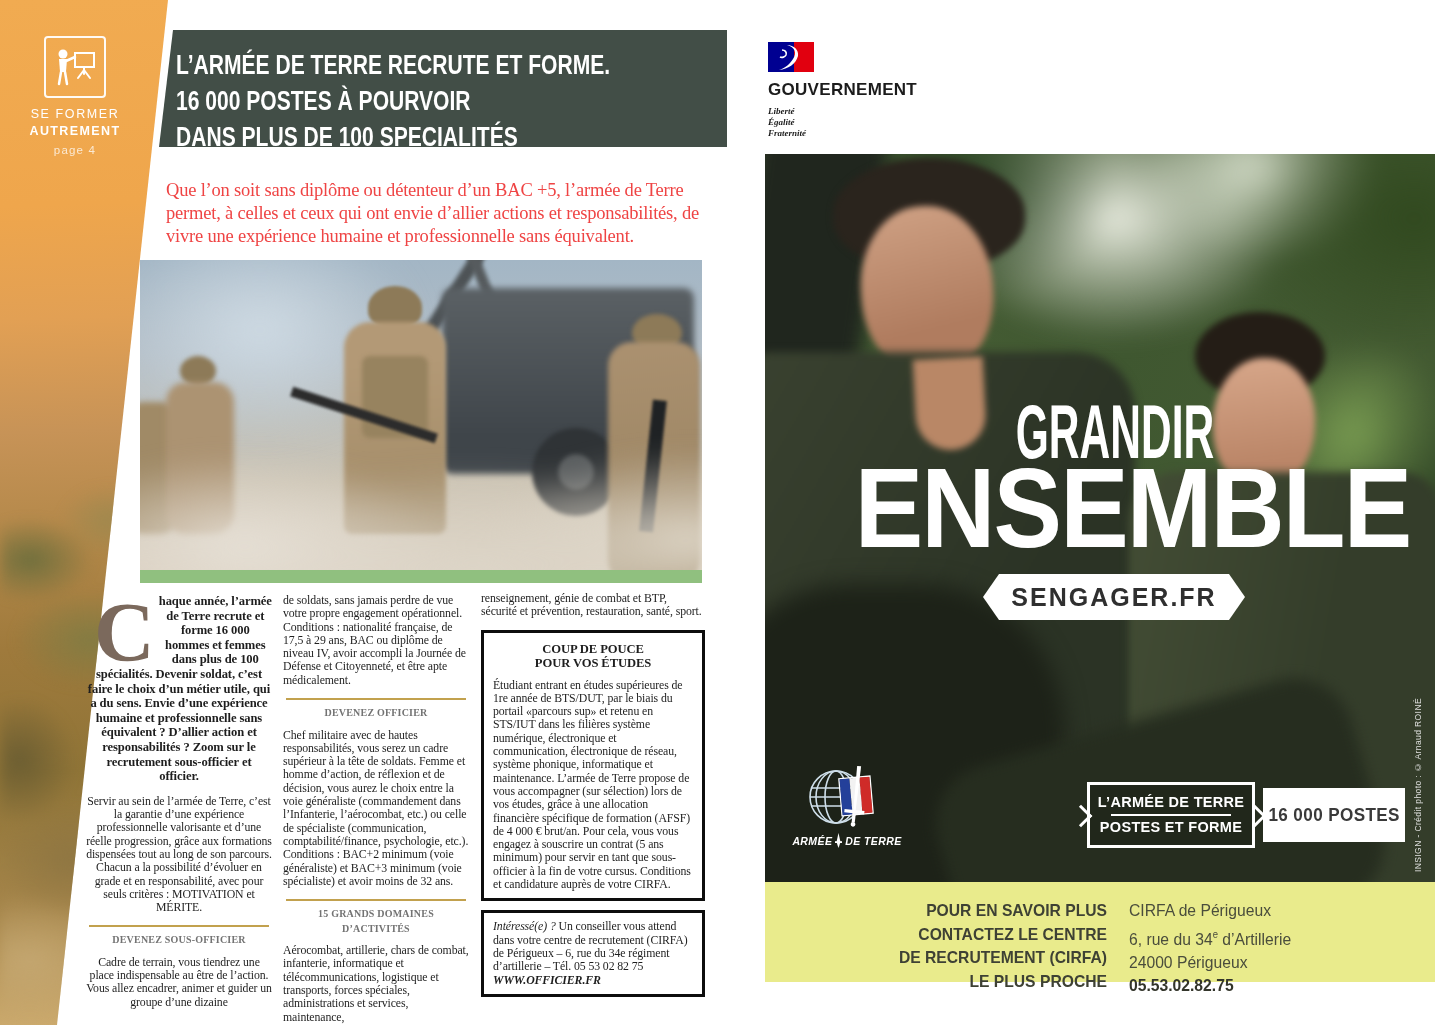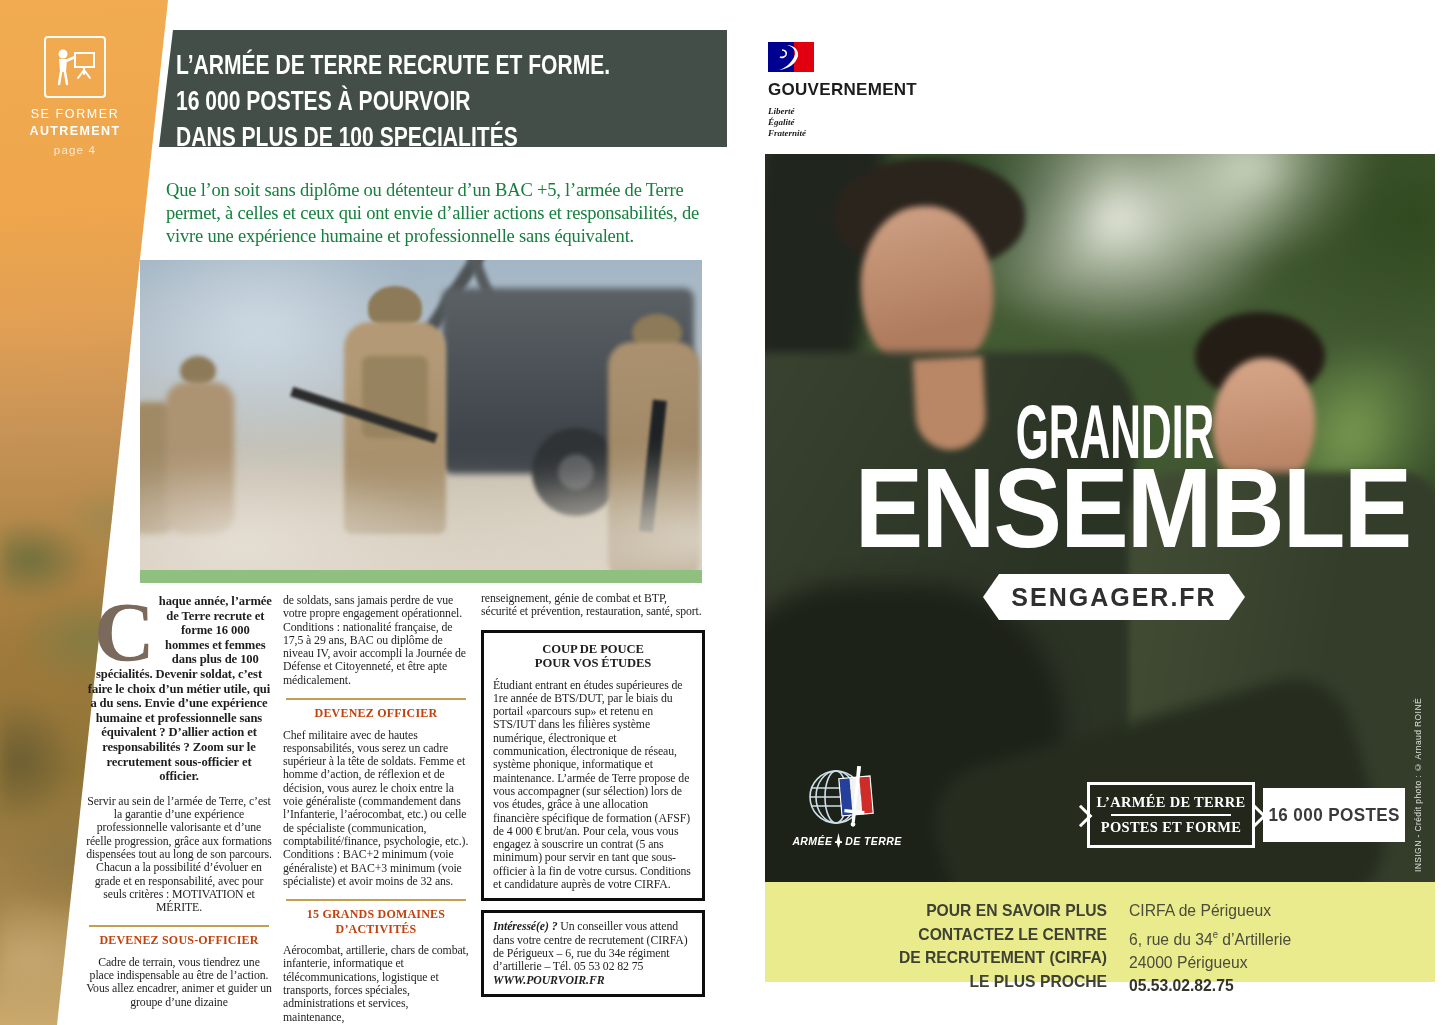--- a/index.html
+++ b/index.html
@@ -27,21 +27,21 @@
   .tab-l2{font-size:12.5px;letter-spacing:1.4px;font-weight:700;margin-top:3px;}
   .tab-page{font-size:11.5px;letter-spacing:1.2px;margin-top:6px;color:rgba(255,255,255,.75);}
 
   .headline-block{position:absolute;left:146px;top:30px;width:581px;height:117px;background:#424e47;
     clip-path:polygon(27px 0,100% 0,100% 100%,13px 100%);z-index:2;box-sizing:border-box;
     padding:17px 0 0 30px;}
   .headline-line{font-weight:800;font-size:27px;line-height:36px;color:#fff;white-space:nowrap;
     transform:scaleX(.78);transform-origin:left center;letter-spacing:0;}
 
   .intro{position:absolute;left:166px;top:179px;width:572px;margin:0;
-    font-family:"Liberation Serif",serif;font-size:18.5px;line-height:23px;color:#15803d;
+    font-family:"Liberation Serif",serif;font-size:18.5px;line-height:23px;color:#ef4444;
     letter-spacing:-.2px;z-index:2;}
 
   .photo-left{position:absolute;left:140px;top:260px;width:562px;height:310px;overflow:hidden;z-index:2;margin:0;
     background:linear-gradient(180deg,#a3b6c5 0%,#b2bdc6 30%,#bfc1bd 52%,#ccc4b4 72%,#d8cdbd 100%);}
   .photo-left div{position:absolute;}
   .lv-skyglow{left:-40px;top:-40px;width:320px;height:220px;filter:blur(16px);border-radius:50%;
     background:radial-gradient(closest-side,#cfdbe4,transparent);}
   .lv-crane1{left:300px;top:-40px;width:13px;height:170px;background:#4e5356;transform:rotate(33deg);filter:blur(2px);}
   .lv-crane2{left:345px;top:-55px;width:11px;height:190px;background:#565b5e;transform:rotate(-22deg);filter:blur(2px);}
   .lv-vehicle{left:302px;top:28px;width:252px;height:186px;border-radius:10px;filter:blur(3px);
@@ -69,25 +69,25 @@
 
   .col{position:absolute;z-index:2;font-family:"Liberation Serif",serif;font-size:11.8px;
     line-height:13.3px;color:#1e1e1e;letter-spacing:-.1px;}
   .col p{margin:0 0 11px;}
   .col1{left:86px;top:594px;width:186px;text-align:center;}
   .col2{left:283px;top:594px;width:186px;}
   .col3{left:481px;top:592px;width:224px;}
   .dropcap{float:left;font-weight:700;font-size:84px;line-height:66px;color:#7b695c;margin:6px 4px 0 8px;}
   .lead{font-weight:700;font-size:12.6px;line-height:14.6px;}
   .rule{height:2px;background:#c2a14e;margin:10px 3px 6px;}
-  .colhead{font-family:"Liberation Serif",serif;font-weight:700;font-size:12px;line-height:14.5px;
-    text-align:center;letter-spacing:.2px;margin:0 0 8px;color:#c2410c;}
+  .colhead{font-family:"Liberation Serif",serif;font-weight:700;font-size:10px;line-height:14.5px;
+    text-align:center;letter-spacing:.2px;margin:0 0 8px;color:#737373;}
   .box{border:3px solid #0d0d0d;padding:7px 9px;margin-top:9px;background:#fff;box-sizing:border-box;}
   .box-title{font-weight:700;font-size:12.6px;line-height:14px;text-align:center;margin:2px 0 9px;}
-  .b2lead{font-weight:700;font-style:italic;text-align:right;}
+  .b2lead{font-weight:400;font-style:italic;text-align:right;}
   .b2url{font-weight:700;font-style:italic;}
 
   
   .gov{position:absolute;left:768px;top:42px;z-index:2;}
   .gov-name{font-weight:700;font-size:17px;letter-spacing:.3px;color:#1c1c1c;margin-top:4px;}
   .gov-motto{font-family:"Liberation Serif",serif;font-style:italic;font-size:9px;line-height:11px;
     color:#1c1c1c;margin-top:6px;font-weight:700;}
 
   .photo-right{position:absolute;left:765px;top:154px;width:670px;height:728px;overflow:hidden;z-index:1;margin:0;
     background:linear-gradient(115deg,#4c6238,#3f5730 45%,#4a6036);}
@@ -128,21 +128,21 @@
     clip-path:polygon(16px 0,calc(100% - 16px) 0,100% 50%,calc(100% - 16px) 100%,16px 100%,0 50%);}
   .ribbon span{font-weight:700;font-size:25px;letter-spacing:2px;color:#2f2f2f;}
 
   .adt-logo{position:absolute;left:26px;top:612px;width:112px;z-index:6;text-align:center;}
   .adt-label{display:flex;align-items:center;justify-content:center;gap:3px;margin-top:1px;
     color:#fff;font-style:italic;font-weight:800;font-size:10.5px;letter-spacing:.4px;}
 
   .badge-left{position:absolute;left:322px;top:628px;width:168px;height:66px;z-index:6;box-sizing:border-box;
     border:3px solid #fff;background:rgba(10,10,10,.14);display:flex;flex-direction:column;
     align-items:center;justify-content:center;color:#fff;}
-  .badge-line{font-weight:700;font-size:14.5px;letter-spacing:.3px;line-height:1.15;white-space:nowrap;font-family:Liberation Serif, serif;}
+  .badge-line{font-weight:700;font-size:14.5px;letter-spacing:.3px;line-height:1.15;white-space:nowrap;}
   .badge-div{width:120px;height:2px;background:#fff;margin:3px 0;}
   .chev{position:absolute;width:13px;height:13px;border-top:3px solid #fff;border-right:3px solid #fff;
     transform:rotate(45deg);z-index:7;}
   .chev-a{left:308px;top:654px;}
   .chev-b{left:482px;top:654px;}
   .badge-right{position:absolute;left:498px;top:634px;width:142px;height:54px;z-index:6;background:#fff;
     display:flex;align-items:center;justify-content:center;}
   .badge-right span{font-weight:700;font-size:18px;letter-spacing:.4px;color:#3a3a3a;transform:scaleX(.95);white-space:nowrap;}
 
   .credit{position:absolute;right:12px;bottom:10px;z-index:6;writing-mode:vertical-rl;
@@ -228,21 +228,21 @@
       <p>Aérocombat, artillerie, chars de combat, infanterie, informatique et télécommunications, logistique et transports, forces spéciales, administrations et services, maintenance,</p>
     </div>
 
     <div class="col col3">
       <p>renseignement, génie de combat et BTP, sécurité et prévention, restauration, santé, sport.</p>
       <div class="box">
         <div class="box-title"><span>COUP DE POUCE</span><br><span>POUR VOS ÉTUDES</span></div>
         <p style="margin:0">Étudiant entrant en études supérieures de 1re année de BTS/DUT, par le biais du portail «parcours sup» et retenu en STS/IUT dans les filières système numérique, électronique et communication, électronique de réseau, système phonique, informatique et maintenance. L’armée de Terre propose de vous accompagner (sur sélection) lors de vos études, grâce à une allocation financière spécifique de formation (AFSF) de 4 000 € brut/an. Pour cela, vous vous engagez à souscrire un contrat (5 ans minimum) pour servir en tant que sous-officier à la fin de votre cursus. Conditions et candidature auprès de votre CIRFA.</p>
       </div>
       <div class="box">
-        <p style="margin:0"><span class="b2lead">Intéressé(e) ?</span><span> Un conseiller vous attend dans votre centre de recrutement (CIRFA) de Périgueux – 6, rue du 34e régiment d’artillerie – Tél. 05 53 02 82 75</span><br><span class="b2url">WWW.POURVOIR.FR</span></p>
+        <p style="margin:0"><span class="b2lead">Intéressé(e) ?</span><span> Un conseiller vous attend dans votre centre de recrutement (CIRFA) de Périgueux – 6, rue du 34e régiment d’artillerie – Tél. 05 53 02 82 75</span><br><span class="b2url">WWW.OFFICIER.FR</span></p>
       </div>
     </div>
   </section>
 
   <section>
 
     <div class="gov">
       <svg width="46" height="30" viewBox="0 0 46 30" aria-hidden="true">
         <rect x="0" y="0" width="26" height="30" fill="#000091"></rect>
         <rect x="26" y="0" width="20" height="30" fill="#E1000F"></rect>

